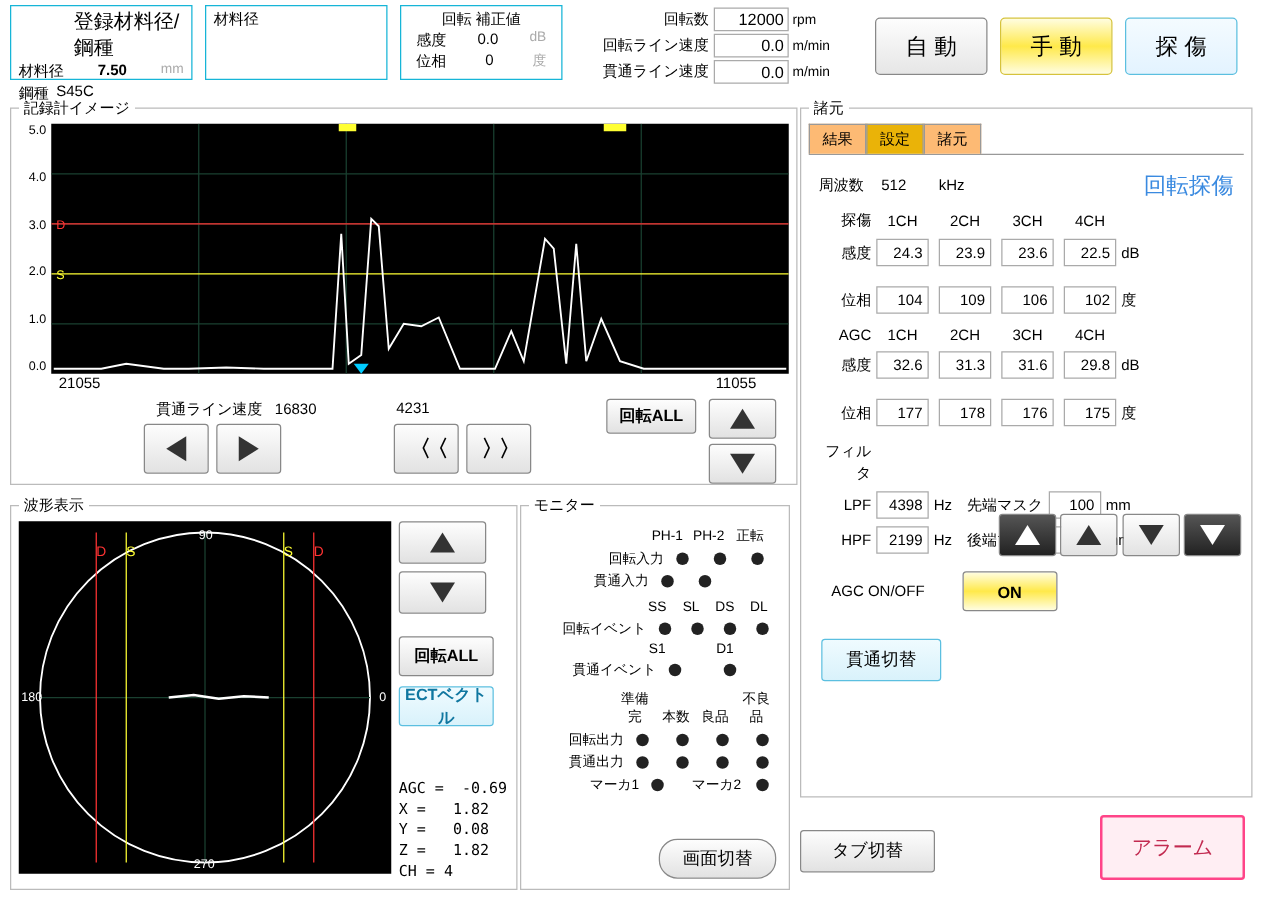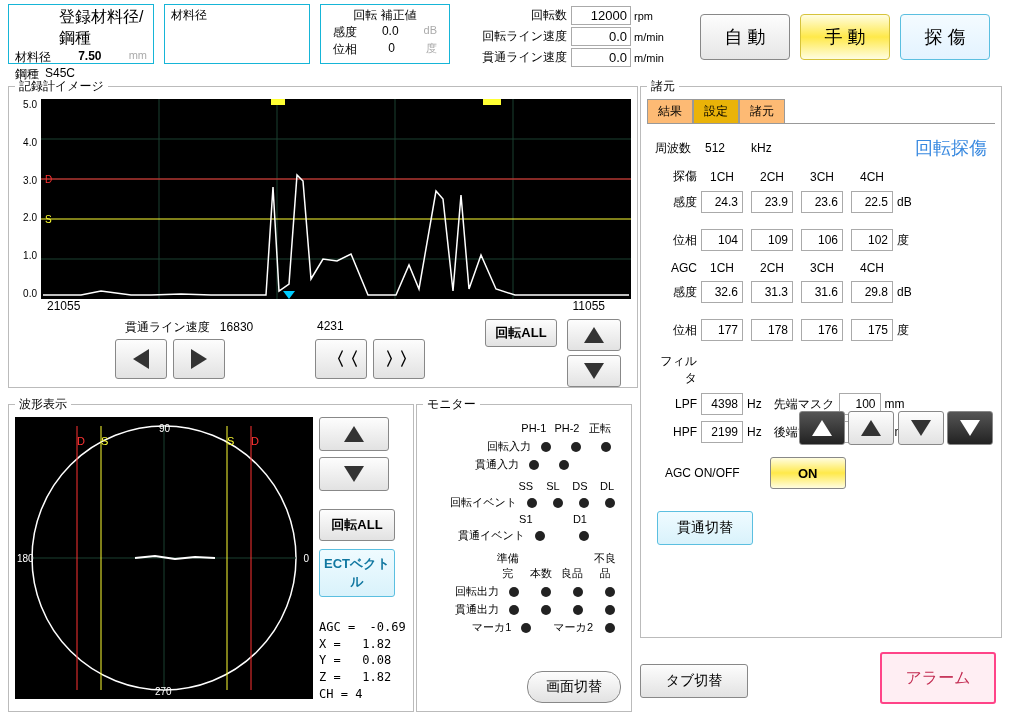--- a/index.html
+++ b/index.html
@@ -232,21 +232,21 @@
       <span style="position:absolute; bottom:2px; left:140px; color:#fff; font-size:10px;">270</span>
     </div>
     <div style="width:88px; margin-left:6px;">
       <div class="small-btn" style="width:70px; height:34px; margin-bottom:6px;">
           <span class="tri tri-up"></span>
         </div>
       <div class="small-btn" style="width:70px; height:34px; margin-bottom:18px;">
           <span class="tri tri-down"></span>
         </div>
       <div class="small-btn" style="width:76px; height:32px; font-weight:bold; margin-bottom:8px;">回転ALL</div>
-      <div class="small-btn switch-btn" style="width:76px; height:48px; font-weight:bold; color:#1077a0; margin-bottom:5px;">ECTベクトル</div>
+      <div class="small-btn switch-btn" style="width:76px; height:32px; font-weight:bold; color:#1077a0; margin-bottom:24px;">ECTベクトル</div>
       <div style="font-family:monospace; font-size:12px; line-height:1.4; white-space:pre;">
 <span>AGC =</span><span>  -0.69</span>
 <span>X =</span><span>   1.82</span>
 <span>Y =</span><span>   0.08</span>
 <span>Z =</span><span>   1.82</span>
 <span>CH =</span> <span>4</span>
       </div>
     </div>
   </div>
 </fieldset>

